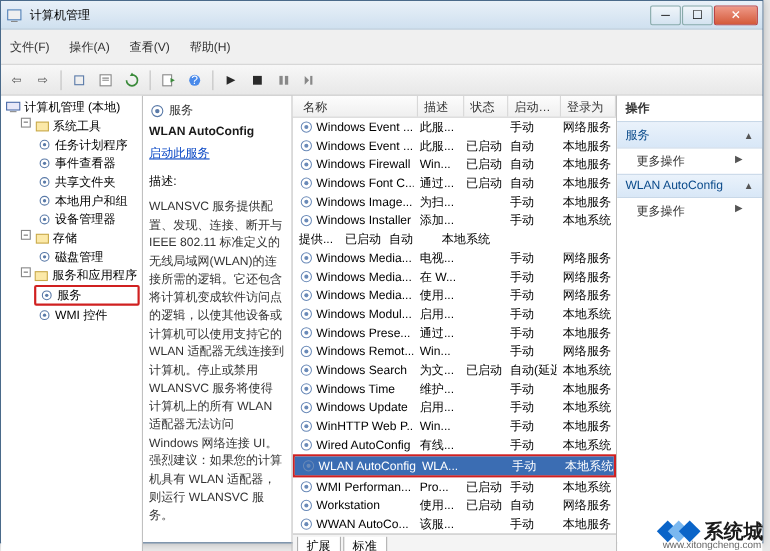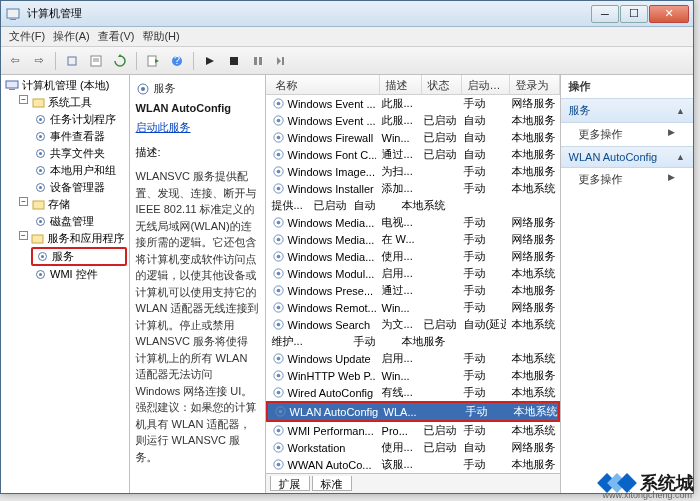--- a/index.html
+++ b/index.html
@@ -4,21 +4,21 @@
 <style>
 * { box-sizing: border-box; margin: 0; padding: 0; font-family: "Microsoft YaHei", "SimSun", Tahoma, sans-serif; font-size: 11px; }
 body { width: 700px; height: 501px; background: #e8e8e8; overflow: hidden; position: relative; }
 .window { width: 694px; height: 494px; background: #fff; border: 1px solid #4a6a8a; position: relative; box-shadow: 0 0 8px rgba(0,0,0,0.3); }
 .titlebar { height: 26px; background: linear-gradient(to bottom, #e8f0f8, #cfe0ef); display: flex; align-items: center; padding: 0 4px; border-bottom: 1px solid #a0b8ce; }
 .titlebar-icon { width: 16px; height: 16px; margin-right: 6px; display: inline-flex; align-items: center; justify-content: center; }
 .titlebar-title { flex: 1; color: #000; }
 .win-controls { display: flex; gap: 1px; }
 .win-btn { width: 28px; height: 18px; border: 1px solid #8aa; background: linear-gradient(to bottom, #f0f5fa, #d4e3f0); border-radius: 2px; display: flex; align-items: center; justify-content: center; cursor: pointer; }
 .win-btn.close { background: linear-gradient(to bottom, #e98, #d45a3a); border-color: #b44; color: #fff; width: 40px; }
-.menubar { height: 20px; background: #f0f0f0; display: flex; align-items: center; padding: 0 4px; border-bottom: 1px solid #d0d0d0; }
+.menubar { height: 32px; background: #f0f0f0; display: flex; align-items: center; padding: 0 4px; gap: 10px; border-bottom: 1px solid #d0d0d0; }
 .menu-item { color: #333; cursor: pointer; padding: 2px 4px; }
 .toolbar { height: 28px; background: linear-gradient(to bottom, #f7f7f7, #e8e8e8); border-bottom: 1px solid #c0c0c0; display: flex; align-items: center; padding: 0 4px; gap: 4px; }
 .tb-btn { width: 20px; height: 20px; display: flex; align-items: center; justify-content: center; cursor: pointer; border-radius: 2px; color: #555; }
 .tb-sep { width: 1px; height: 18px; background: #c0c0c0; margin: 0 2px; }
 .content { display: flex; height: calc(100% - 74px); }
 .tree-panel { width: 130px; border-right: 1px solid #c0c0c0; overflow: auto; padding: 2px; background: #fff; }
 .tree-node { display: flex; align-items: flex-start; padding: 1px 2px; cursor: pointer; white-space: nowrap; }
 .tree-expander { width: 9px; height: 9px; border: 1px solid #888; margin-right: 3px; display: flex; align-items: center; justify-content: center; font-size: 8px; line-height: 1; }
 .tree-icon { width: 14px; height: 14px; margin-right: 3px; display: inline-flex; align-items: center; justify-content: center; }
 .tree-children { margin-left: 14px; }
@@ -468,20 +468,27 @@
                   <circle cx="7" cy="7" r="2" fill="#6a8ab8"></circle>
                 </svg>
                 <span>Windows Search</span>
               </div>
               <div class="list-cell c-desc">为文...</div>
               <div class="list-cell c-status">已启动</div>
               <div class="list-cell c-start">自动(延迟...</div>
               <div class="list-cell c-logon">本地系统</div>
             </div>
             <div class="list-row">
+              <div class="list-cell c-name">
+                <svg class="svc-icon" viewBox="0 0 14 14">
+                  <circle cx="7" cy="7" r="5" fill="none" stroke="#6a8ab8" stroke-width="1"></circle>
+                  <circle cx="7" cy="7" r="2" fill="#6a8ab8"></circle>
+                </svg>
+                <span>Windows Time</span>
+              </div>
               <div class="list-cell c-desc">维护...</div>
               <div class="list-cell c-status"></div>
               <div class="list-cell c-start">手动</div>
               <div class="list-cell c-logon">本地服务</div>
             </div>
             <div class="list-row">
               <div class="list-cell c-name">
                 <svg class="svc-icon" viewBox="0 0 14 14">
                   <circle cx="7" cy="7" r="5" fill="none" stroke="#6a8ab8" stroke-width="1"></circle>
                   <circle cx="7" cy="7" r="2" fill="#6a8ab8"></circle>

